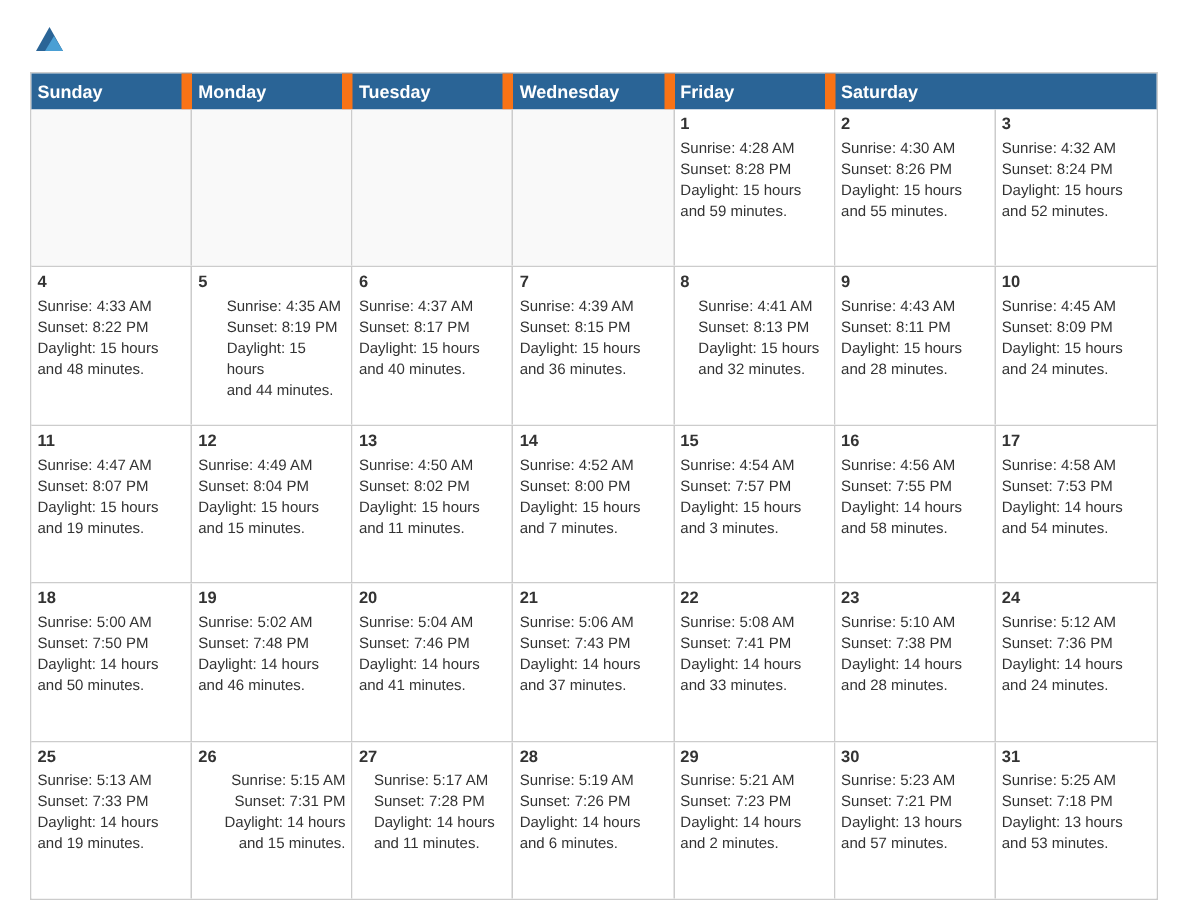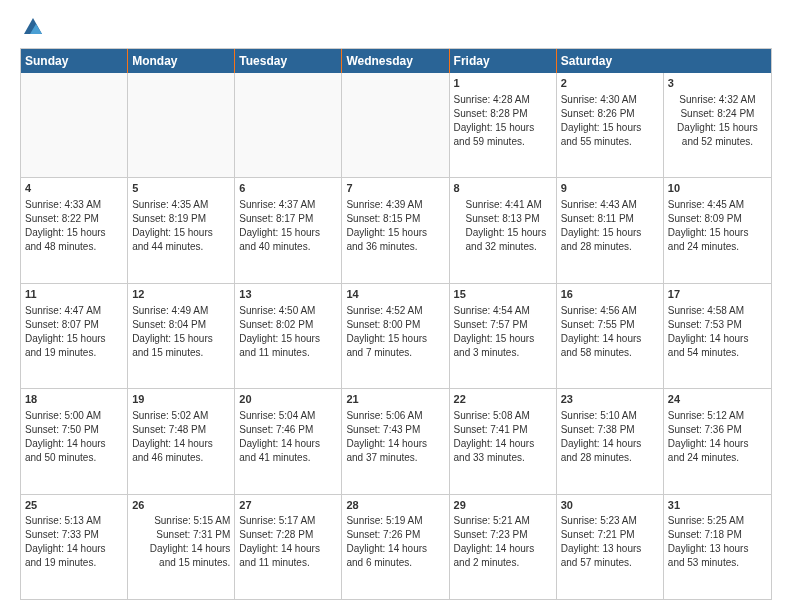--- a/index.html
+++ b/index.html
@@ -70,21 +70,21 @@
       display: grid;
       grid-template-columns: repeat(7, 1fr);
       background: #2a6496;
     }
     .cal-header-cell {
       color: #fff;
       font-size: 12px;
       font-weight: bold;
       padding: 5px 4px;
       text-align: left;
-      border-right: 1px solid #f97316;
+      border-right: 7px solid #f97316;
     }
     .cal-header-cell:last-child {
       border-right: none;
     }
     .cal-body {
       flex: 1;
       display: flex;
       flex-direction: column;
     }
     .cal-row {
@@ -168,37 +168,37 @@
           </div>
           <div class="cal-cell">
             <div class="day-num">2</div>
             <div class="cell-detail" style="white-space: pre-line;">Sunrise: 4:30 AM
 Sunset: 8:26 PM
 Daylight: 15 hours
 and 55 minutes.</div>
           </div>
           <div class="cal-cell">
             <div class="day-num">3</div>
-            <div class="cell-detail" style="white-space: pre-line; text-align: center;">Sunrise: 4:32 AM
+            <div class="cell-detail" style="white-space: pre-line;">Sunrise: 4:32 AM
 Sunset: 8:24 PM
 Daylight: 15 hours
 and 52 minutes.</div>
           </div>
         </div>
         <div class="cal-row">
           <div class="cal-cell">
             <div class="day-num">4</div>
             <div class="cell-detail" style="white-space: pre-line;">Sunrise: 4:33 AM
 Sunset: 8:22 PM
 Daylight: 15 hours
 and 48 minutes.</div>
           </div>
           <div class="cal-cell">
             <div class="day-num">5</div>
-            <div class="cell-detail" style="white-space: pre-line;">Sunrise: 4:35 AM
+            <div class="cell-detail" style="white-space: pre-line; margin-left: 19px;">Sunrise: 4:35 AM
 Sunset: 8:19 PM
 Daylight: 15 hours
 and 44 minutes.</div>
           </div>
           <div class="cal-cell">
             <div class="day-num">6</div>
             <div class="cell-detail" style="white-space: pre-line;">Sunrise: 4:37 AM
 Sunset: 8:17 PM
 Daylight: 15 hours
 and 40 minutes.</div>
@@ -344,21 +344,21 @@
           </div>
           <div class="cal-cell">
             <div class="day-num">26</div>
             <div class="cell-detail" style="white-space: pre-line; text-align: right;">Sunrise: 5:15 AM
 Sunset: 7:31 PM
 Daylight: 14 hours
 and 15 minutes.</div>
           </div>
           <div class="cal-cell">
             <div class="day-num">27</div>
-            <div class="cell-detail" style="white-space: pre-line;">Sunrise: 5:17 AM
+            <div class="cell-detail" style="white-space: pre-line; margin-left: 10px;">Sunrise: 5:17 AM
 Sunset: 7:28 PM
 Daylight: 14 hours
 and 11 minutes.</div>
           </div>
           <div class="cal-cell">
             <div class="day-num">28</div>
             <div class="cell-detail" style="white-space: pre-line;">Sunrise: 5:19 AM
 Sunset: 7:26 PM
 Daylight: 14 hours
 and 6 minutes.</div>

